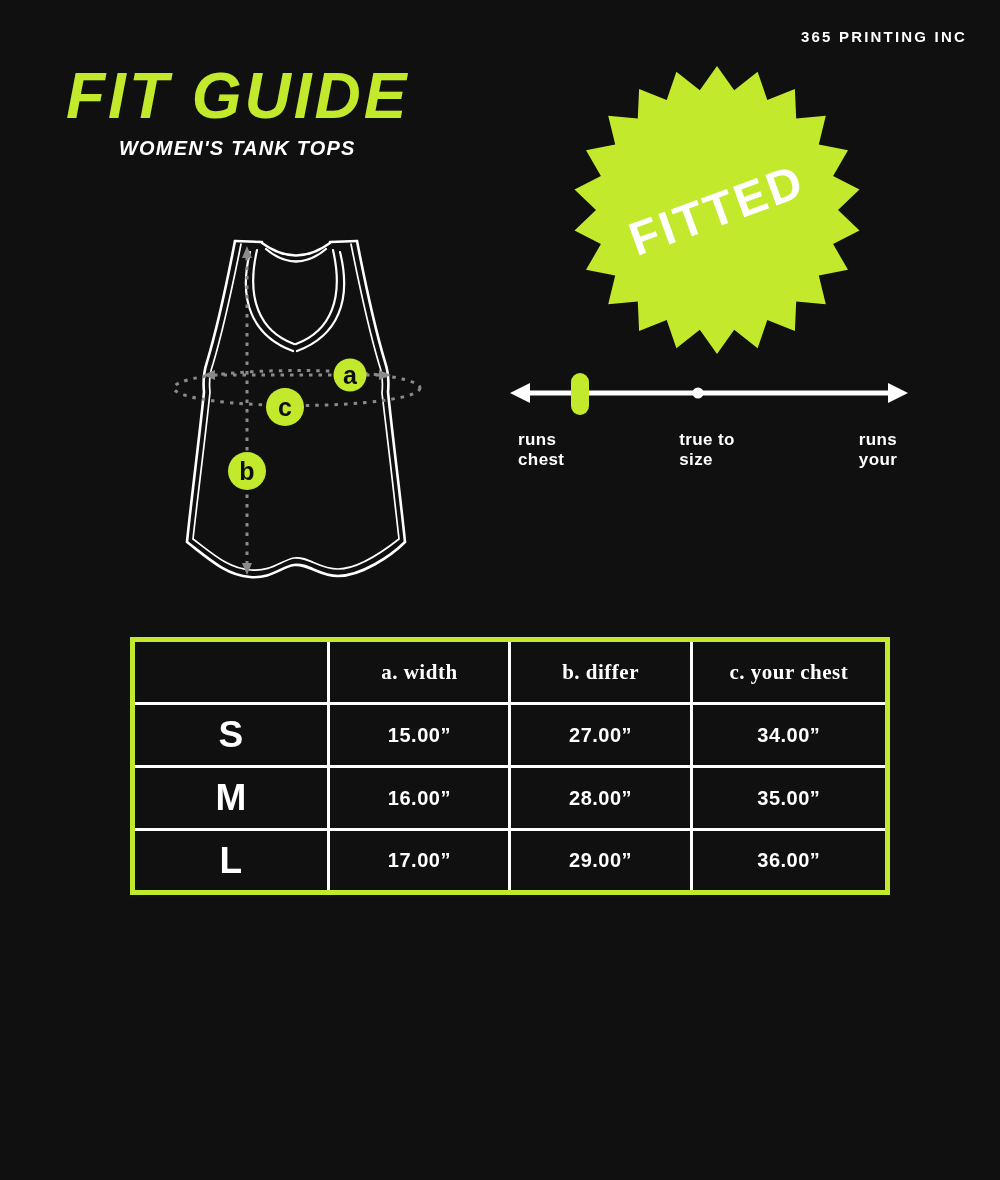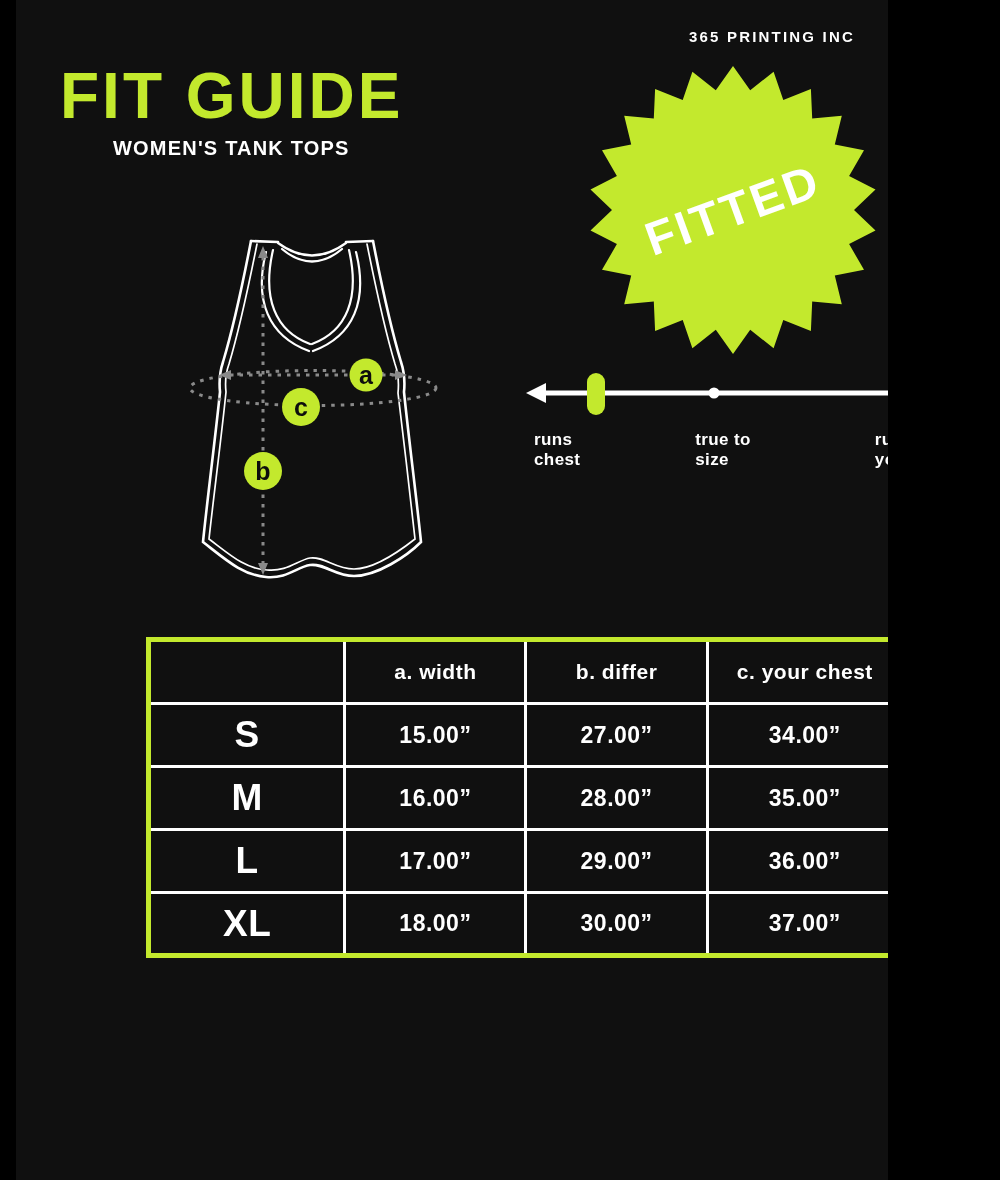--- a/index.html
+++ b/index.html
@@ -3,28 +3,28 @@
 <meta charset="utf-8">
 <style>
   :root{
     --accent:#c3e92d;
     --bg:#101010;
     --dash:#8a8a8a;
     --white:#ffffff;
   }
   html,body{margin:0;padding:0;background:#000;}
   .canvas{
-    position:relative;width:872px;height:1180px;background:var(--bg);
-    font-family:"Liberation Sans",sans-serif;color:var(--white);overflow:hidden;margin-left:16px;
+    position:relative;width:1000px;height:1180px;background:var(--bg);
+    font-family:"Liberation Sans",sans-serif;color:var(--white);overflow:hidden;
   }
   .brand{
     position:absolute;top:28px;right:33px;
     font-size:15px;font-weight:bold;letter-spacing:2.2px;white-space:nowrap;
   }
-  .title-block{position:absolute;left:44px;top:64px;}
+  .title-block{position:absolute;left:66px;top:64px;font-style:italic;}
   .title{
     color:var(--accent);font-size:64px;font-weight:bold;letter-spacing:3px;
     line-height:1.02;white-space:nowrap;
   }
   .subtitle{
     color:var(--white);font-size:20px;font-weight:bold;letter-spacing:1.2px;
     margin:8px 0 0 53px;white-space:nowrap;
   }
   .illustration{position:absolute;left:60px;top:230px;}
   .badge{position:absolute;left:571px;top:64px;}
@@ -46,25 +46,25 @@
   .scale-label-right{left:878px;top:430px;transform:translateX(-50%);text-align:center;}
   .size-table{
     position:absolute;left:130px;top:637px;width:760px;
     border-collapse:collapse;table-layout:fixed;
     border:5px solid var(--accent);
   }
   .size-table th,.size-table td{
     border:3px solid var(--white);text-align:center;vertical-align:middle;
     color:var(--white);padding:0;
   }
-  .size-table thead tr{height:64px;}
+  .size-table thead tr{height:64px;font-family:Liberation Serif, serif;}
   .size-table tbody tr{height:63px;}
   .col-head{font-size:21px;font-weight:bold;letter-spacing:.5px;}
   .size-cell{font-size:37px;font-weight:bold;letter-spacing:.5px;}
-  .value-cell{font-size:23px;font-weight:bold;letter-spacing:.5px;}
+  .value-cell{font-size:20px;font-weight:bold;letter-spacing:.5px;}
   .footnote{
     position:absolute;left:505px;top:1108px;transform:translateX(-50%);
     font-size:21px;font-weight:bold;letter-spacing:.3px;white-space:nowrap;
   }
 </style>
 </head>
 <body>
 
 <div class="canvas">
 
@@ -177,23 +177,17 @@
         <td class="value-cell">16.00”</td>
         <td class="value-cell">28.00”</td>
         <td class="value-cell">35.00”</td>
       </tr>
       <tr>
         <th class="size-cell">L</th>
         <td class="value-cell">17.00”</td>
         <td class="value-cell">29.00”</td>
         <td class="value-cell">36.00”</td>
       </tr>
-      <tr>
-        <th class="size-cell">XL</th>
-        <td class="value-cell">18.00”</td>
-        <td class="value-cell">30.00”</td>
-        <td class="value-cell">37.00”</td>
-      </tr>
     </tbody>
   </table>
 
 
 </div>
 
 </body></html>

